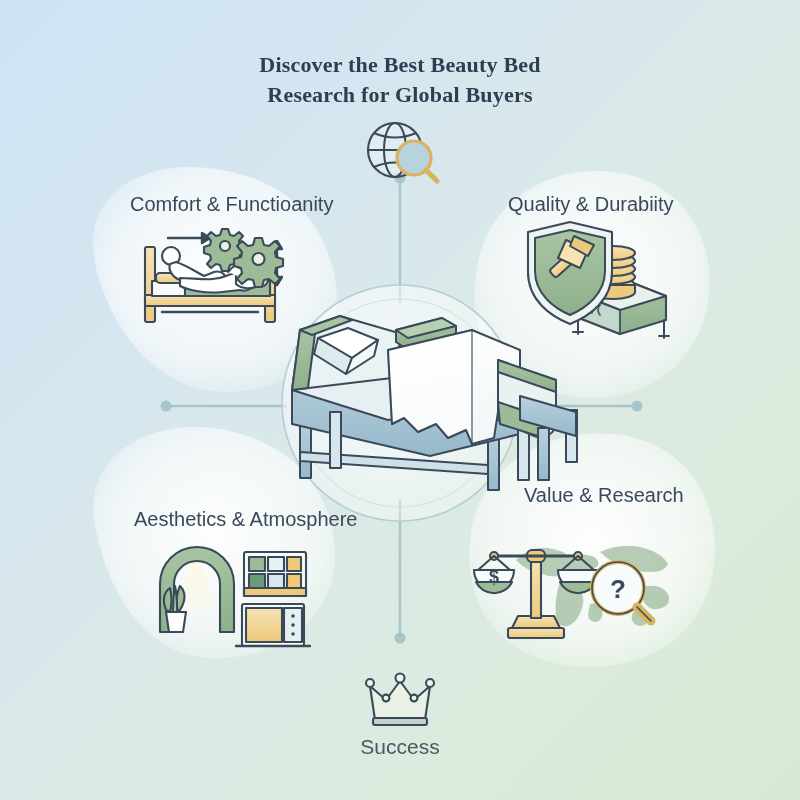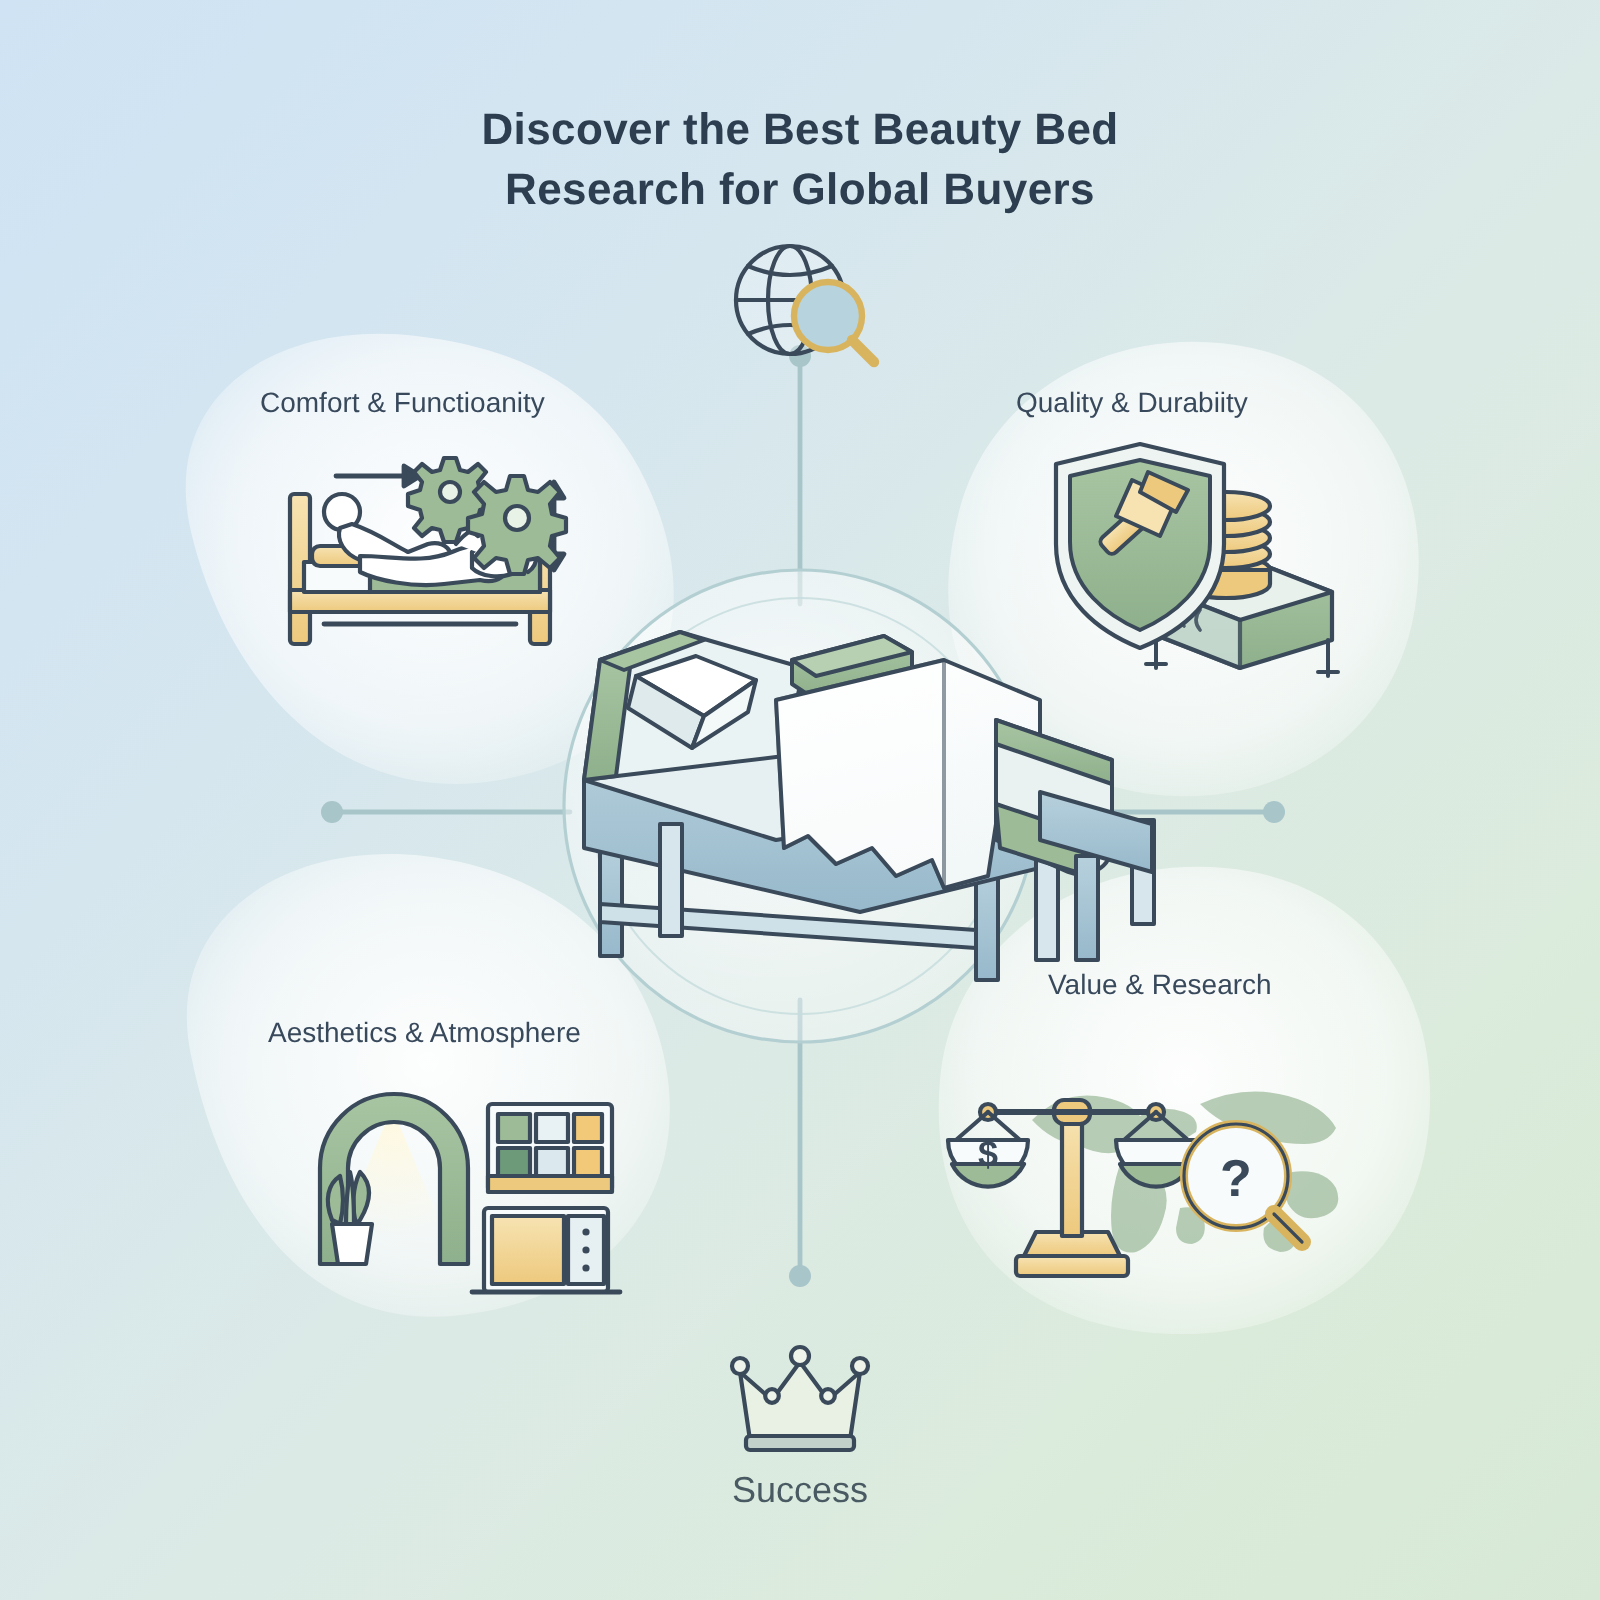--- a/index.html
+++ b/index.html
@@ -17,43 +17,44 @@
     position: absolute; inset: 0;
     width: 800px; height: 800px;
   }
   #fgsvg { pointer-events: none; }
 
   .title-wrap {
     position: absolute;
     top: 50px; left: 0; width: 800px;
     text-align: center;
     z-index: 5;
+    font-family: Liberation Serif, serif;
   }
   .title-line {
     font-size: 22px;
     font-weight: bold;
     color: #2c3e4f;
     line-height: 30px;
     letter-spacing: 0.2px;
   }
   .quad-label {
     position: absolute;
-    font-size: 14px;
+    font-size: 20px;
     color: #39495c;
     white-space: nowrap;
     z-index: 6;
   }
   #label-comfort  { left: 130px; top: 193px; }
   #label-quality  { left: 508px; top: 193px; }
   #label-aesth    { left: 122px; top: 508px; margin-left: 12px; }
   #label-value    { left: 524px; top: 484px; }
 
   .node-label {
     position: absolute;
-    font-size: 18px;
+    font-size: 21px;
     color: #4a5a63;
     white-space: nowrap;
     text-align: center;
     z-index: 6;
   }
   #label-success { left: 0; width: 800px; top: 735px; }
 </style>
 </head>
 <body>
 

